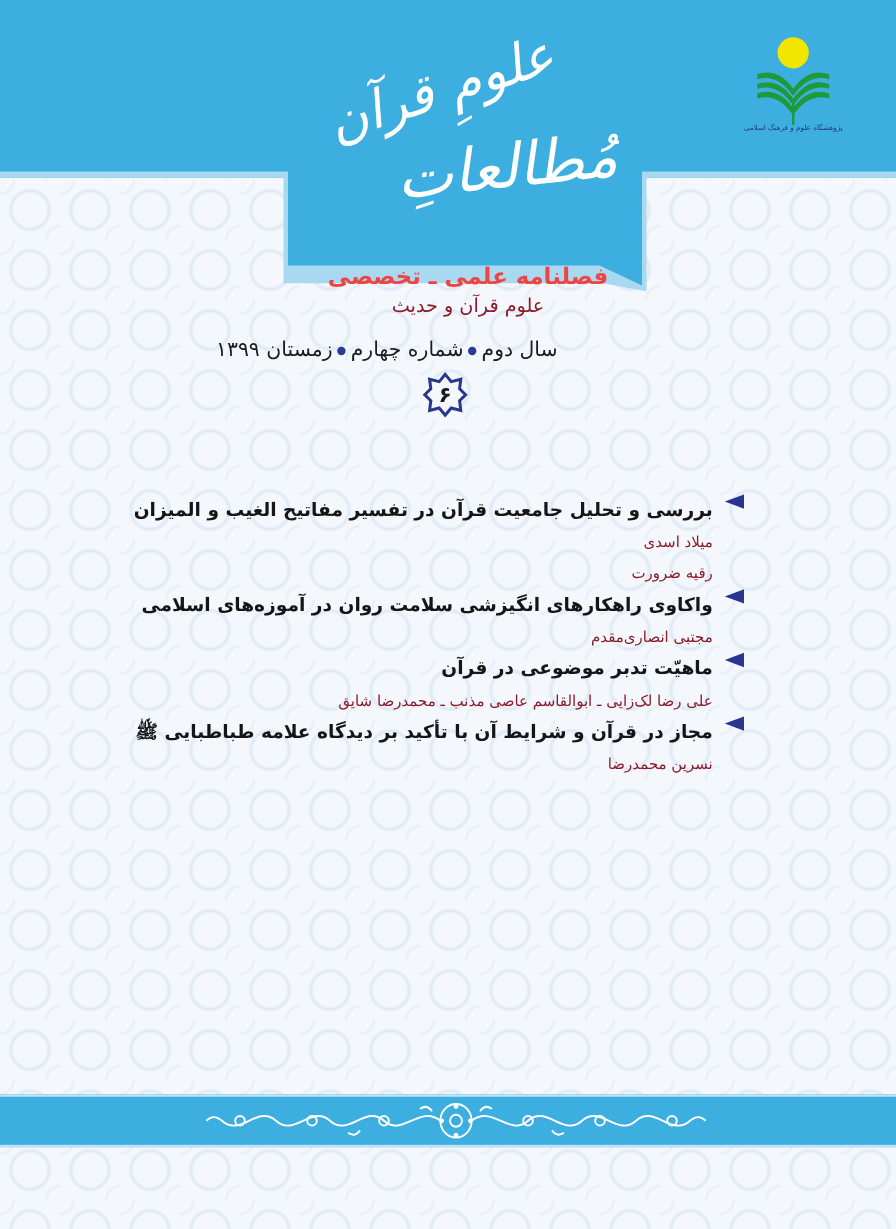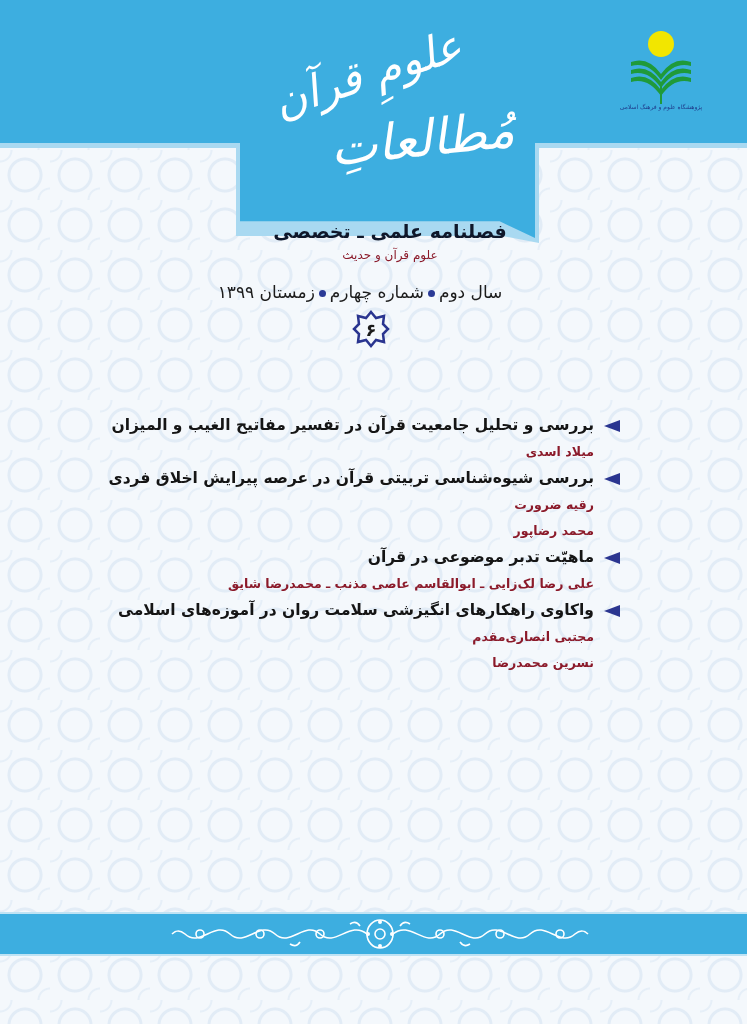--- a/index.html
+++ b/index.html
@@ -49,56 +49,56 @@
   }
   .logo-caption {
     position: absolute; left: 616px; top: 103px; width: 90px; text-align: center;
     font-size: 6px; color: #1f3a8a; direction: rtl; z-index: 3;
   }
   .subtitle-block {
     position: absolute; left: 240px; top: 218px; width: 300px; text-align: center;
     direction: rtl; z-index: 4;
   }
   .subtitle-main {
-    font-weight: bold; font-size: 19px; color: #0f172a; line-height: 26px; text-align: center;
+    font-weight: bold; font-size: 19px; color: #ef4444; line-height: 26px; text-align: center;
   }
   .subtitle-sub {
-    font-size: 12px; color: #8b1a2a; line-height: 22px;
+    font-size: 16px; color: #8b1a2a; line-height: 22px;
   }
   .issue-line {
-    position: absolute; left: 180px; top: 282px; width: 360px; text-align: center;
+    position: absolute; left: 180px; top: 282px; width: 360px; text-align: left;
     direction: rtl; font-size: 17px; color: #1c1c1c;
   }
   .issue-line .dot {
     display: inline-block; width: 7px; height: 7px; border-radius: 50%;
     background: #2a3a96; margin: 0 4px; vertical-align: middle;
   }
   .issue-number {
     position: absolute; left: 352px; top: 310px; width: 38px; height: 38px;
     display: flex; align-items: center; justify-content: center;
   }
   .issue-number svg { position: absolute; left: 0; top: 0; }
   .issue-number span {
     position: relative; font-size: 18px; font-weight: bold; color: #1a1a1a;
   }
   .toc {
     position: absolute; left: 180px; top: 412px; width: 440px; direction: rtl;
   }
   .toc-entry { margin: 0; }
   .toc-title {
-    display: flex; align-items: center; font-weight: bold; font-size: 15.5px;
+    display: flex; font-weight: bold; font-size: 15.5px;
     color: #151515; line-height: 27px; white-space: nowrap;
   }
   .toc-title .arrow {
     width: 0; height: 0; margin-left: 10px;
     border-top: 6px solid transparent; border-bottom: 6px solid transparent;
     border-right: 16px solid #2a3590; flex-shrink: 0;
   }
   .toc-author {
-    font-weight: bold; font-size: 12.5px; color: #8b1a2a; line-height: 26px;
+    font-weight: normal; font-size: 12.5px; color: #8b1a2a; line-height: 26px;
     padding-right: 26px; white-space: nowrap;
   }
   .footer-band {
     position: absolute; left: 0; top: 912px; width: 747px; height: 40px;
     background: #3daee0; border-top: 2px solid #bfe3f4; border-bottom: 2px solid #bfe3f4;
   }
   .ornament {
     position: absolute; left: 170px; top: 4px; width: 420px; height: 32px;
   }
 </style>
@@ -143,44 +143,43 @@
 
 <div class="toc">
   <div class="toc-entry">
     <div class="toc-title">
         <span class="arrow"></span>
         <span>بررسی و تحلیل جامعیت قرآن در تفسیر مفاتیح الغیب و المیزان</span>
       </div>
     <div class="toc-author">میلاد اسدی</div>
   </div>
   <div class="toc-entry">
-    <div class="toc-title">
-        <span class="arrow"></span>
-        <span>بررسی شیوه‌شناسی تربیتی قرآن در عرصه پیرایش اخلاق فردی</span>
-      </div>
   </div>
   <div class="toc-entry">
     <div class="toc-author">رقیه ضرورت</div>
-    <div class="toc-author">محمد رضاپور</div>
+  </div>
+  <div class="toc-entry">
+    <div class="toc-title">
+        <span class="arrow"></span>
+        <span>واکاوی راهکارهای انگیزشی سلامت روان در آموزه‌های اسلامی</span>
+      </div>
+    <div class="toc-author">مجتبی انصاری‌مقدم</div>
   </div>
   <div class="toc-entry">
     <div class="toc-title">
         <span class="arrow"></span>
         <span>ماهیّت تدبر موضوعی در قرآن</span>
       </div>
     <div class="toc-author">علی رضا لک‌زایی ـ ابوالقاسم عاصی مذنب ـ محمدرضا شایق</div>
   </div>
   <div class="toc-entry">
     <div class="toc-title">
         <span class="arrow"></span>
-        <span>واکاوی راهکارهای انگیزشی سلامت روان در آموزه‌های اسلامی</span>
-      </div>
-    <div class="toc-author">مجتبی انصاری‌مقدم</div>
-  </div>
-  <div class="toc-entry">
+        <span>مجاز در قرآن و شرایط آن با تأکید بر دیدگاه علامه طباطبایی ﷺ</span>
+      </div>
     <div class="toc-author">نسرین محمدرضا</div>
   </div>
 </div>
 
 <div class="footer-band">
   <svg class="ornament" viewBox="0 0 420 32">
     <g fill="none" stroke="#ffffff" stroke-width="1.6">
       <ellipse cx="210" cy="16" rx="13" ry="14"></ellipse>
       <circle cx="210" cy="16" r="5"></circle>
       <path d="M197 16 C180 2 165 30 150 16 C135 2 120 30 105 16 C90 2 75 30 60 16 C45 2 30 30 15 16 C8 10 4 14 2 16"></path>

